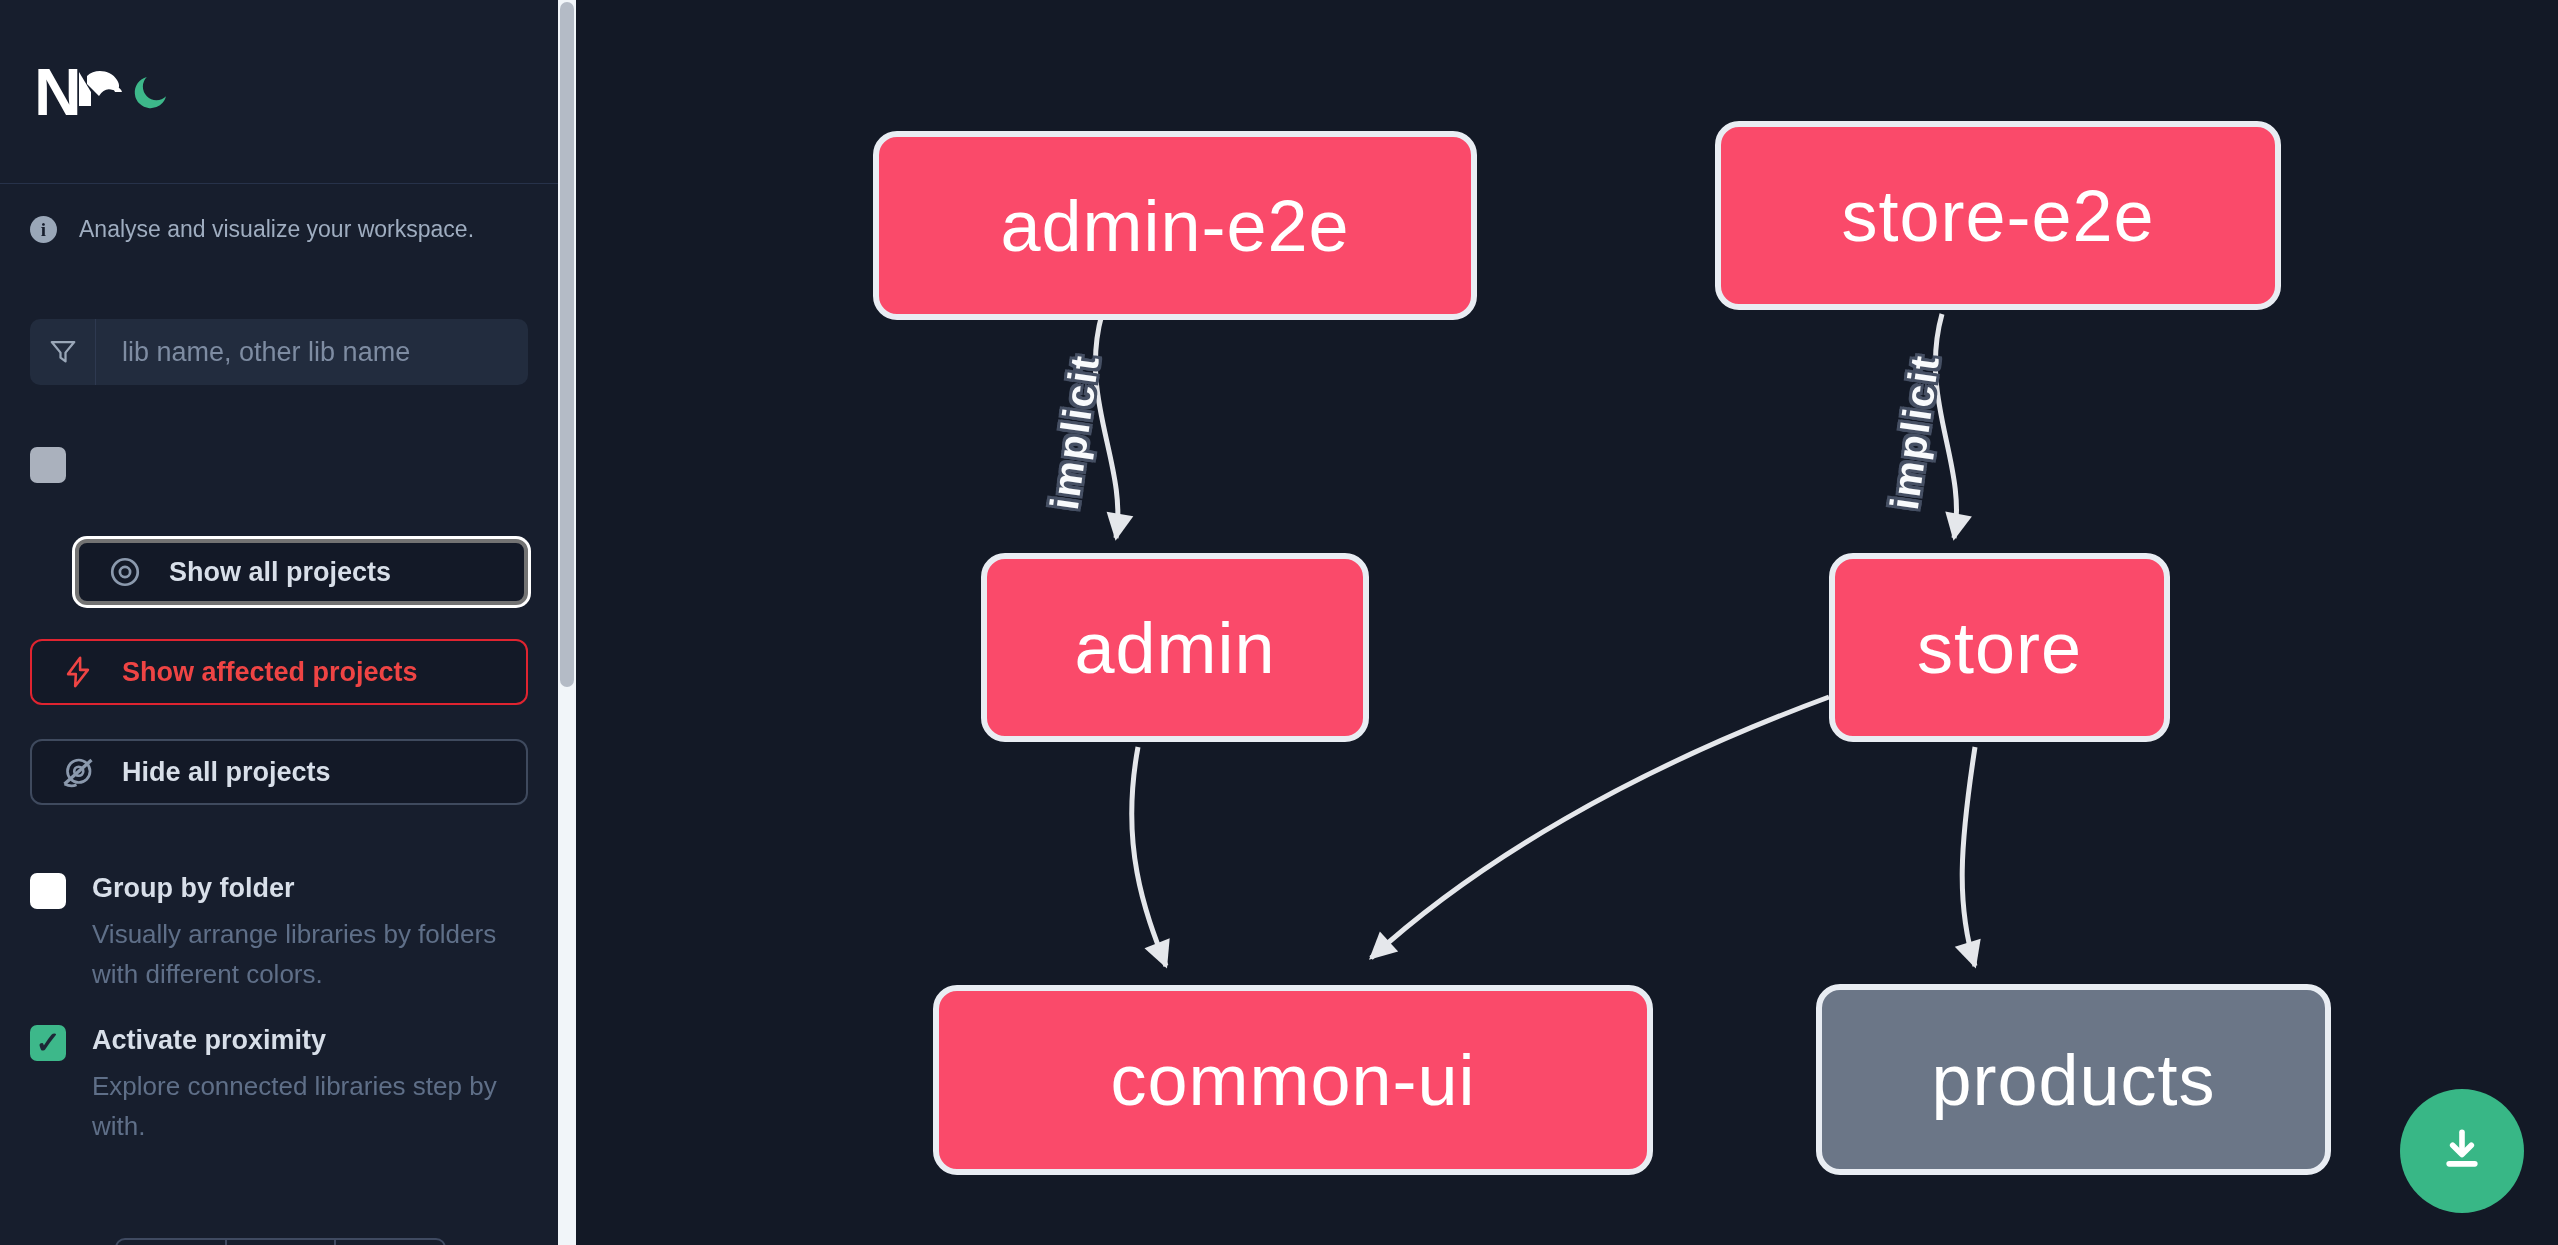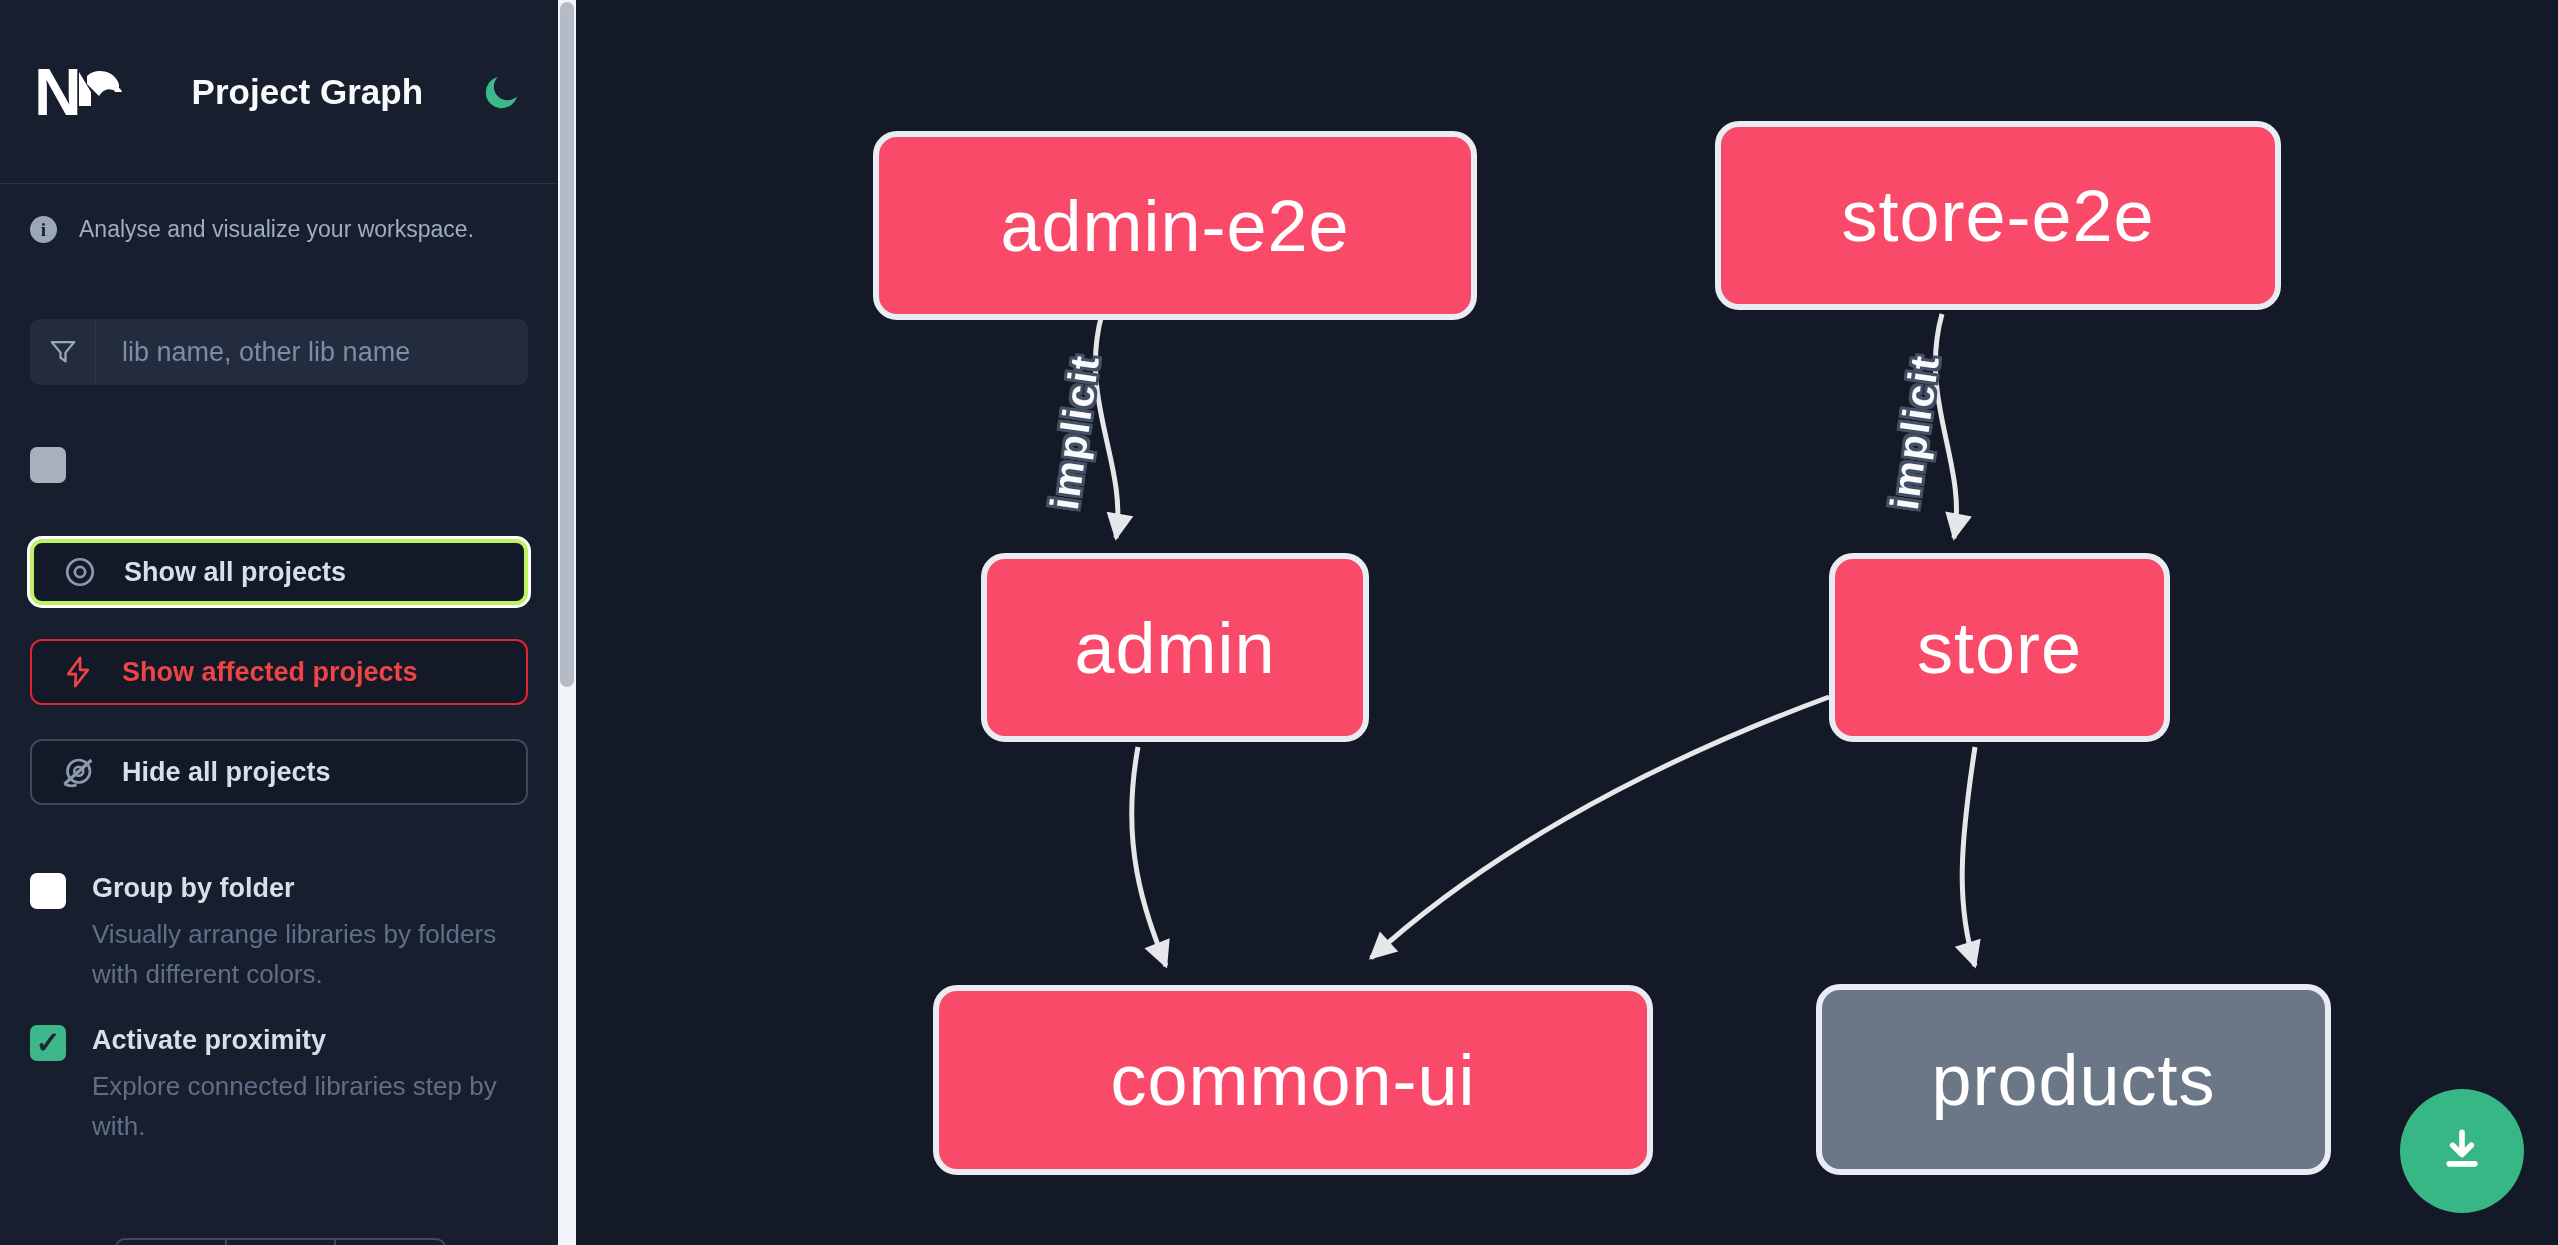--- a/index.html
+++ b/index.html
@@ -45,21 +45,21 @@
   .cb.checked { background:#3db88a; }
   .cb.checked .check { display:block; }
   .toggle-texts { width:432px; }
   .toggle-label { font-size:27px; font-weight:700; color:#d8dfe9; line-height:1.3; cursor:pointer; }
   .toggle-desc { font-size:26px; color:#5f6f88; line-height:1.55; margin-top:8px; }
 
   .btn-stack { margin-top:56px; display:flex; flex-direction:column; gap:34px; }
   .sb-btn { height:66px; border-radius:12px; background:#131927; display:flex; align-items:center;
             gap:26px; padding:0 28px; font-size:27px; font-weight:700; color:#d8dfe9;
             border:2px solid #3f4a5e; cursor:pointer; }
-  .sb-btn.focused { border:4px solid #bef264; box-shadow:0 0 0 3px #ffffff; }
+  .sb-btn.focused { border:4px solid #737373; box-shadow:0 0 0 3px #ffffff;margin-left:45px; }
   .sb-btn.danger { border:2px solid #e02430; color:#ef4444; }
   .btn-icon { width:36px; height:36px; flex:0 0 auto; display:flex; align-items:center;
               justify-content:center; }
 
   .group-block { margin-top:66px; }
   .prox-block { margin-top:28px; }
 
   .segmented { position:absolute; left:115px; top:1238px; width:331px; height:40px;
                border:2px solid #3f4a61; border-radius:10px; background:#171e2d;
                display:flex; }
@@ -100,21 +100,20 @@
   <aside class="sidebar">
     <div class="sb-header">
       <div class="logo-wrap">
         <span class="logo-n">N</span>
         <svg class="logo-swoosh" width="52" height="52" viewBox="0 0 52 52">
           <path d="M2 40 L2 6 L14 26 L14 40 Z" fill="#ffffff"></path>
           <path d="M10 10 C 18 2, 34 4, 40 14 C 44 20, 42 26, 36 24 C 30 22, 26 24, 22 30 L10 18 Z" fill="#ffffff"></path>
           <path d="M36 22 C 40 20, 44 22, 45 26 L38 26 Z" fill="#ffffff"></path>
         </svg>
       </div>
-      <div class="sb-title">Project Graph</div>
       <div class="moon-btn">
         <svg width="40" height="40" viewBox="0 0 24 24">
           <path d="M21 14.5 A9.5 9.5 0 1 1 9.5 3 A8 8 0 0 0 21 14.5 Z" fill="#3db88a"></path>
         </svg>
       </div>
     </div>
     <div class="sb-divider"></div>
 
     <div class="sb-body">
       <div class="info-row">

